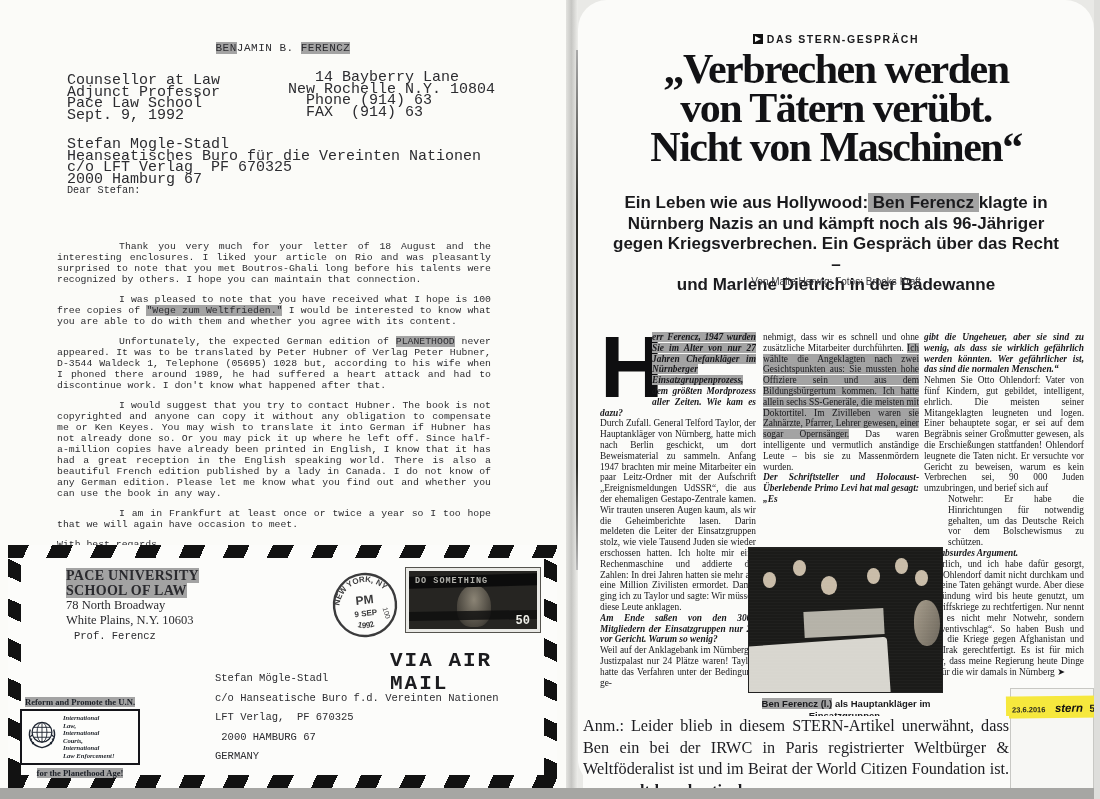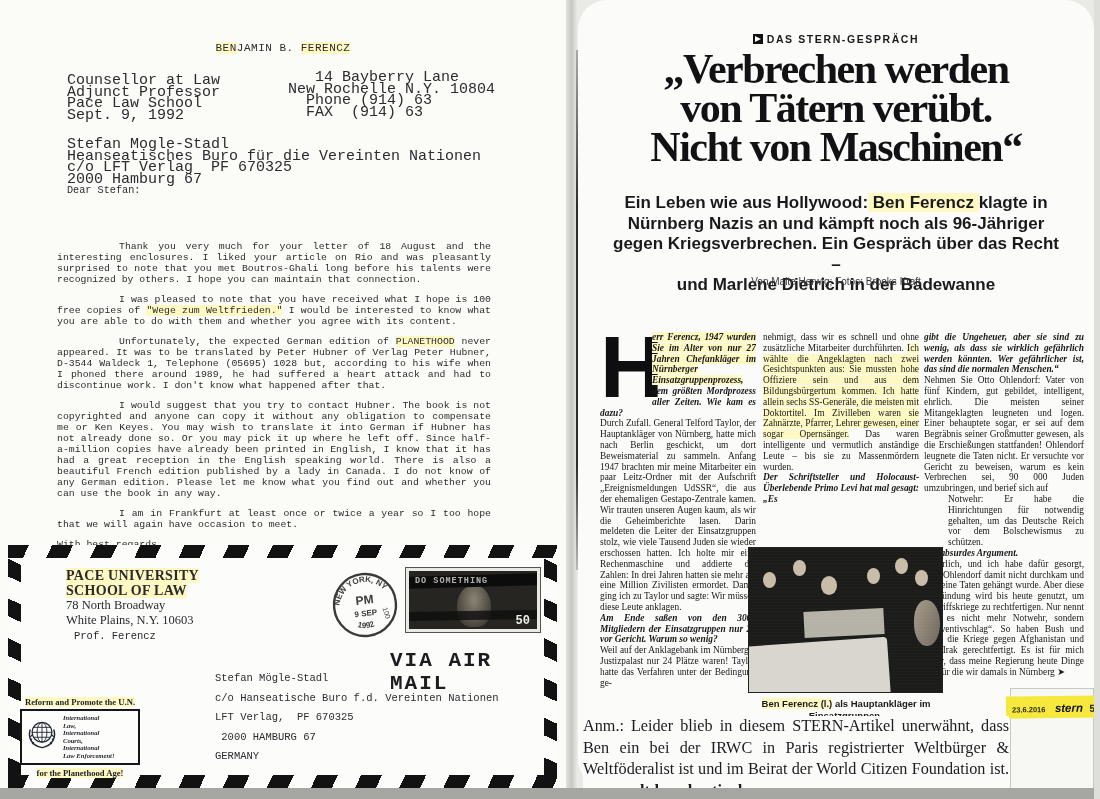--- a/index.html
+++ b/index.html
@@ -7,21 +7,21 @@
        background:#c9c9c6;font-family:"Liberation Sans",sans-serif;}
   .scan-bg{position:absolute;inset:0;background:#e9e9e6;}
   .bottom-strip{position:absolute;left:0;top:788px;width:1100px;height:11px;background:#a6a6a3;}
   .right-strip{position:absolute;left:1094px;top:0;width:6px;height:799px;background:#dededb;}
   .spine{position:absolute;left:566px;top:0;width:12px;height:788px;
          background:linear-gradient(90deg,#e2e2df,#c6c6c3 45%,#eeeeeb);}
 
   
   .page-left{position:absolute;left:0;top:0;width:566px;height:789px;background:#fbfbf8;
              color:#2c2c30;font-family:"Liberation Mono",monospace;}
-  .hl{background:#fef9c3;box-decoration-break:clone;-webkit-box-decoration-break:clone;}
+  .hl{background:#a3a3a3;box-decoration-break:clone;-webkit-box-decoration-break:clone;}
   .b{font-weight:bold;}
   .bf-name{position:absolute;left:0;top:42px;width:100%;text-align:center;
            font-size:11px;letter-spacing:.5px;}
   .pre{white-space:pre;font-size:15px;line-height:11.6px;}
   .sender-left{position:absolute;left:67px;top:75px;}
   .sender-right{position:absolute;left:288px;top:72px;}
   .recipient{position:absolute;left:67px;top:139px;}
   .salutation{position:absolute;left:67px;top:185px;font-size:10.2px;}
   .letter-body{position:absolute;left:57px;top:202px;width:434px;
                font-size:9.8px;line-height:11px;text-align:justify;margin-top:39px;}

